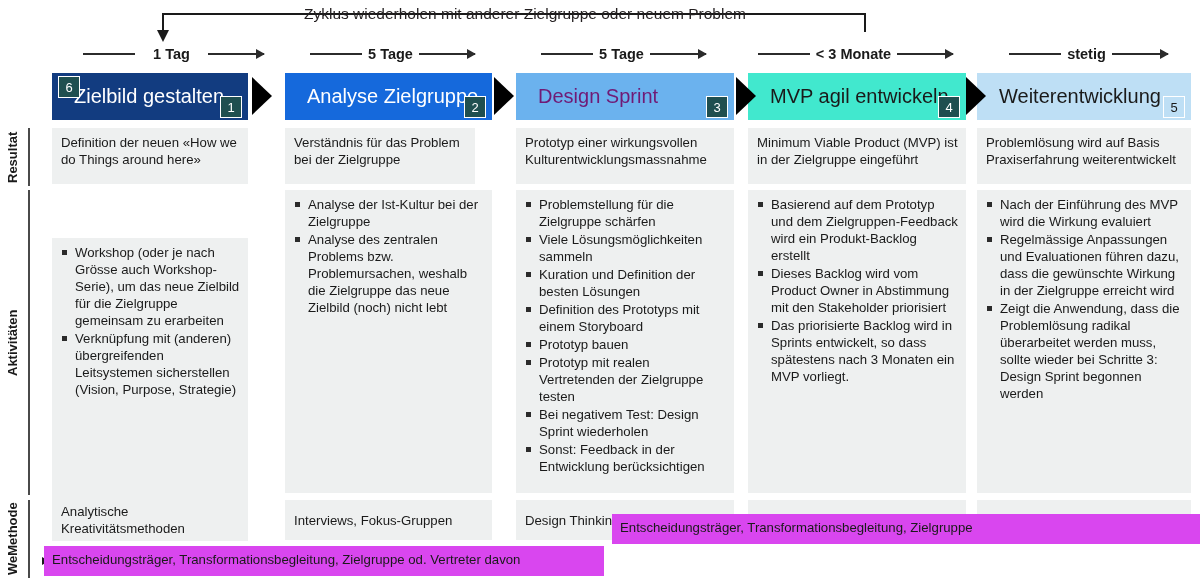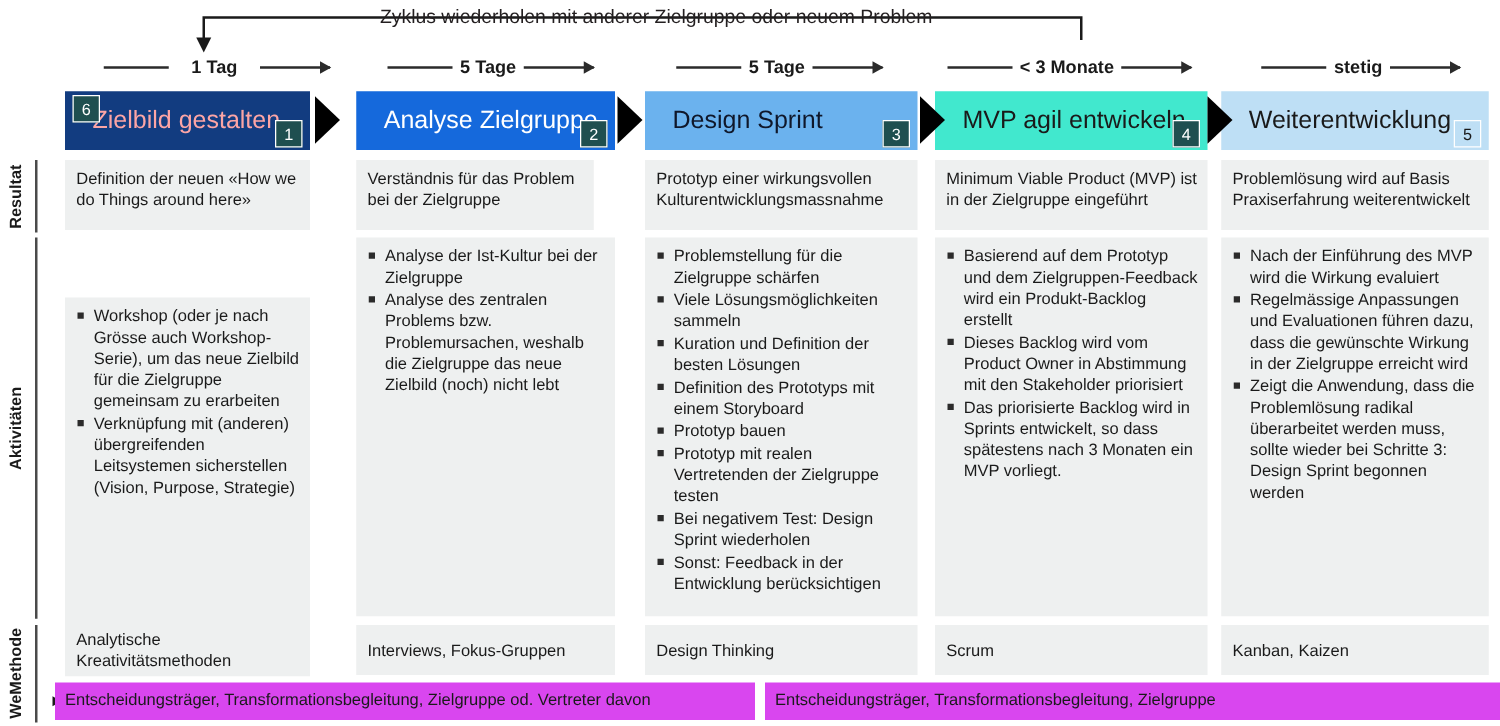--- a/index.html
+++ b/index.html
@@ -138,21 +138,21 @@
   <div class="rowrule" style="top:128px;height:58px;"></div>
 
   <div class="rowlabel" style="top:190px;height:305px;">Aktivitäten</div>
   <div class="rowrule" style="top:190px;height:305px;"></div>
 
   <div class="rowlabel" style="top:500px;height:78px;">WeMethode</div>
   <div class="rowrule" style="top:500px;height:78px;"></div>
 
   <div id="dynamic">
       <div class="hdr" style="left: 52px; width: 196px; background: rgb(18, 60, 128);">
-        <div class="hdr-title" style="color: #fca5a5;">Zielbild gestalten</div>
+        <div class="hdr-title" style="color: #ffffff;">Zielbild gestalten</div>
       </div>
       <div class="badge" style="left: 220px; top: 96px;">1</div>
       <div class="badge" style="left: 58px; top: 76px;">6</div>
       <div class="cell" style="left: 52px; width: 196px; top: 128px; height: 56px;">Definition der neuen «How we do Things around here»</div>
       <div class="cell" style="left: 52px; width: 196px; top: 190px; height: 303px; margin-top: 48px;">
         <ul>
           <li>Workshop (oder je nach Grösse auch Workshop-Serie), um das neue Zielbild für die Zielgruppe gemeinsam zu erarbeiten</li>
           <li>Verknüpfung mit (anderen) übergreifenden Leitsystemen sicherstellen (Vision, Purpose, Strategie)</li>
         </ul>
       </div>
@@ -163,21 +163,21 @@
       <div class="badge" style="left: 464px; top: 96px;">2</div>
       <div class="cell" style="left: 285px; width: 190px; top: 128px; height: 56px;">Verständnis für das Problem bei der Zielgruppe</div>
       <div class="cell" style="left: 285px; width: 207px; top: 190px; height: 303px;">
         <ul>
           <li>Analyse der Ist-Kultur bei der Zielgruppe</li>
           <li>Analyse des zentralen Problems bzw. Problemursachen, weshalb die Zielgruppe das neue Zielbild (noch) nicht lebt</li>
         </ul>
       </div>
       <div class="cell" style="left: 285px; width: 207px; top: 500px; height: 40px; display: flex; align-items: center;">Interviews, Fokus-Gruppen</div>
       <div class="hdr" style="left: 516px; width: 218px; background: rgb(107, 178, 238);">
-        <div class="hdr-title" style="color: #0f172a;">Design Sprint</div>
+        <div class="hdr-title" style="color: #701a75;">Design Sprint</div>
       </div>
       <div class="badge" style="left: 706px; top: 96px;">3</div>
       <div class="cell" style="left: 516px; width: 218px; top: 128px; height: 56px;">Prototyp einer wirkungsvollen Kulturentwicklungsmassnahme</div>
       <div class="cell" style="left: 516px; width: 218px; top: 190px; height: 303px;">
         <ul>
           <li>Problemstellung für die Zielgruppe schärfen</li>
           <li>Viele Lösungsmöglichkeiten sammeln</li>
           <li>Kuration und Definition der besten Lösungen</li>
           <li>Definition des Prototyps mit einem Storyboard</li>
           <li>Prototyp bauen</li>
@@ -212,15 +212,15 @@
           <li>Zeigt die Anwendung, dass die Problemlösung radikal überarbeitet werden muss, sollte wieder bei Schritte 3: Design Sprint begonnen werden</li>
         </ul>
       </div>
       <div class="cell" style="left: 977px; width: 214px; top: 500px; height: 40px; display: flex; align-items: center;">Kanban, Kaizen</div>
       <div class="chev" style="left: 252px;"></div>
       <div class="chev" style="left: 494px;"></div>
       <div class="chev" style="left: 736px;"></div>
       <div class="chev" style="left: 966px;"></div>
       <div class="foot-tick" style="left: 42px; top: 557px;"></div>
       <div class="foot" style="left: 44px; width: 560px; top: 546px; height: 30px;">Entscheidungsträger, Transformationsbegleitung, Zielgruppe od. Vertreter davon</div>
-      <div class="foot" style="left: 612px; width: 588px; top: 546px; height: 30px;">Entscheidungsträger, Transformationsbegleitung, Zielgruppe</div>
+      <div class="foot" style="left: 612px; width: 588px; top: 514px; height: 30px;">Entscheidungsträger, Transformationsbegleitung, Zielgruppe</div>
     </div>
 </div>
 
 </body></html>

